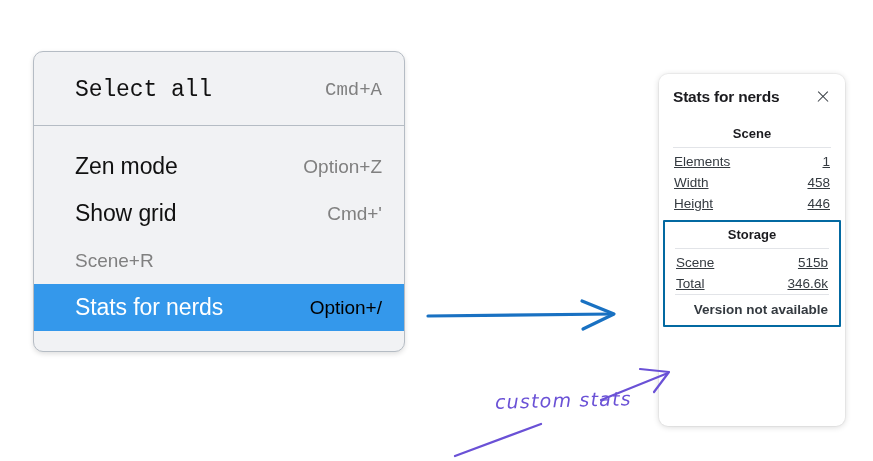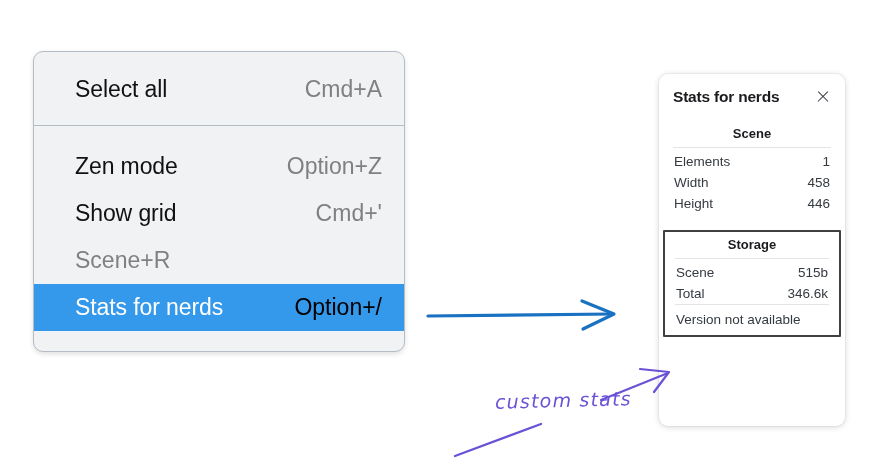--- a/index.html
+++ b/index.html
@@ -26,20 +26,21 @@
     background: #f1f2f4;
     border: 1px solid #b5bcc4;
     border-radius: 10px;
     box-shadow: 0 2px 5px rgba(0,0,0,0.13);
     box-sizing: border-box;
     overflow: hidden;
   }
   .menu-group-top {
     padding-top: 14px;
     padding-bottom: 12px;
+    font-family: Liberation Mono, monospace;
   }
   .menu-divider {
     height: 1px;
     background: #b5bcc4;
     width: 100%;
   }
   .menu-group-bottom {
     padding-top: 17px;
   }
   .menu-item {
@@ -51,21 +52,21 @@
     box-sizing: border-box;
     cursor: default;
   }
   .menu-item .mi-label {
     font-size: 23px;
     color: #111111;
     letter-spacing: -0.1px;
     white-space: nowrap;
   }
   .menu-item .mi-shortcut {
-    font-size: 23px;
+    font-size: 19px;
     color: #808080;
     white-space: nowrap;
   }
   .menu-item.selected {
     background: #3498eb;
   }
   .menu-item.selected .mi-label { color: #ffffff; }
   .menu-item.selected .mi-shortcut { color: #000000; }
   .menu-tail {
     height: 19px;
@@ -129,34 +130,36 @@
     background: #e2e4e8;
     margin: 0 2px 3px 2px;
   }
   .stat-row {
     display: flex;
     align-items: center;
     justify-content: space-between;
     padding: 3px 3px;
     font-size: 13.5px;
     color: #343a40;
+    text-decoration: underline;
   }
   .stat-row .sr-label { white-space: nowrap; }
   .stat-row .sr-value { white-space: nowrap; }
   .single-line {
     padding: 4px 3px 2px 3px;
     font-size: 13.5px;
     color: #343a40;
-    text-align: left;
+    text-align: right;
+    font-weight: bold;
   }
 
   
   #highlight-box {
-    border: 2px solid #404040;
-    margin: 16px -8px 0 -8px;
+    border: 2px solid #0369a1;
+    margin: 6px -8px 0 -8px;
     padding: 2px 8px 6px 8px;
     border-radius: 1px;
   }
   #highlight-box .section-title:first-child { padding-top: 3px; }
 
   
   #annotations {
     position: absolute;
     left: 0; top: 0;
     width: 873px;

